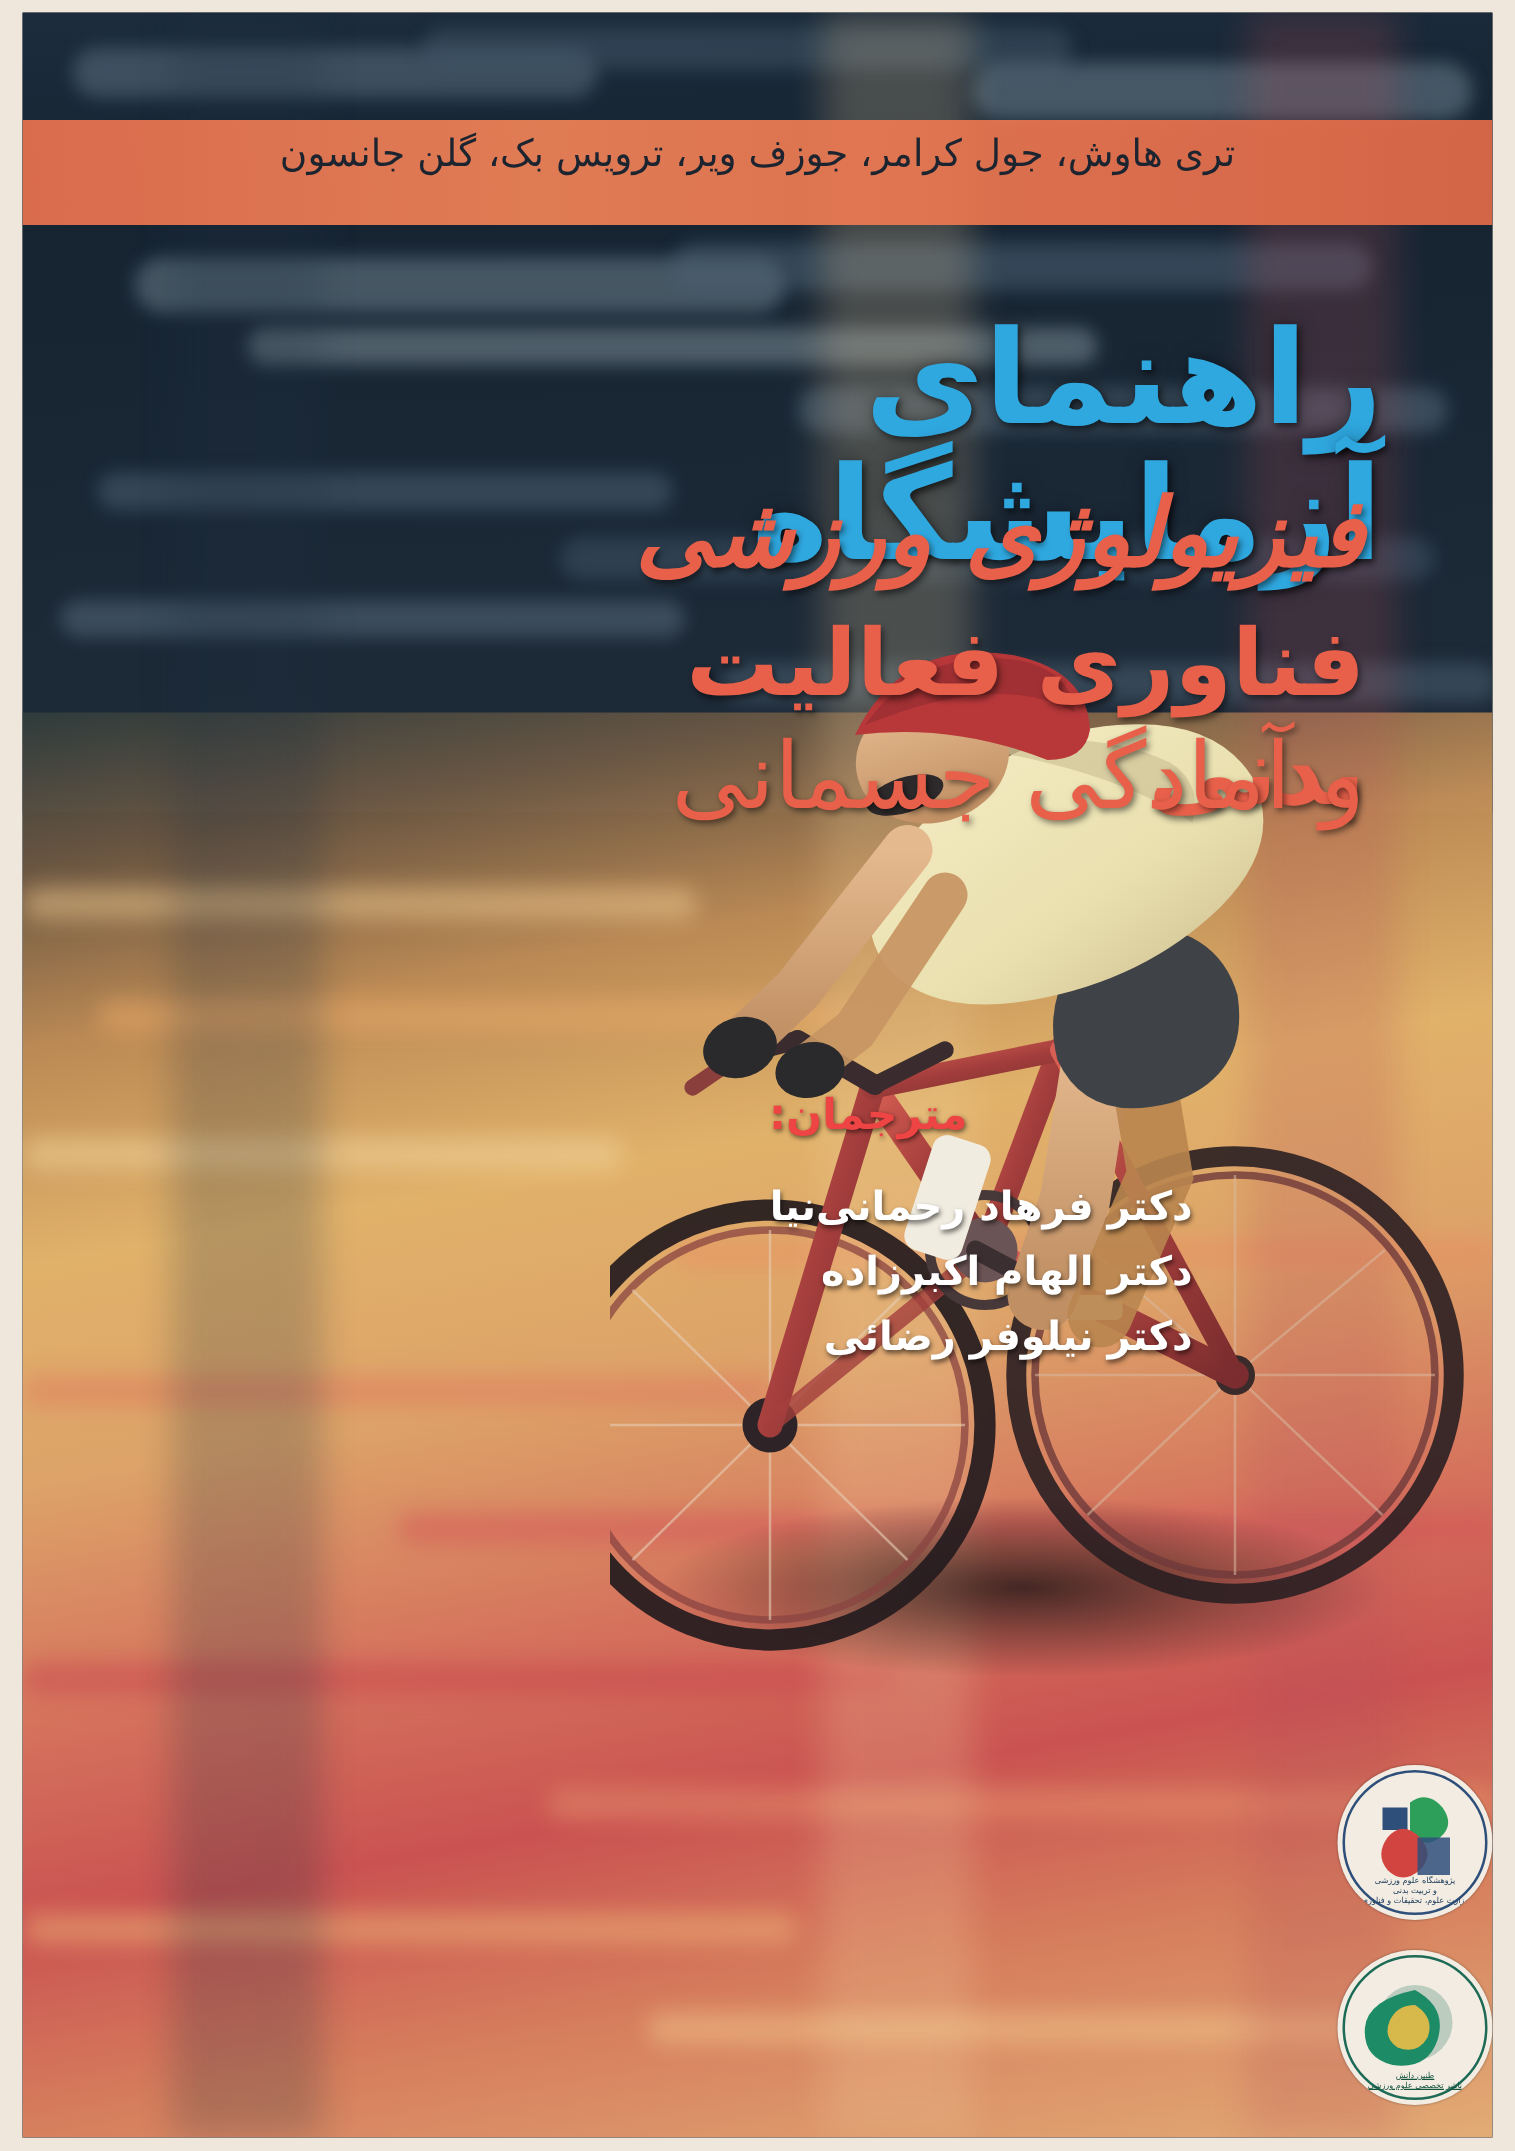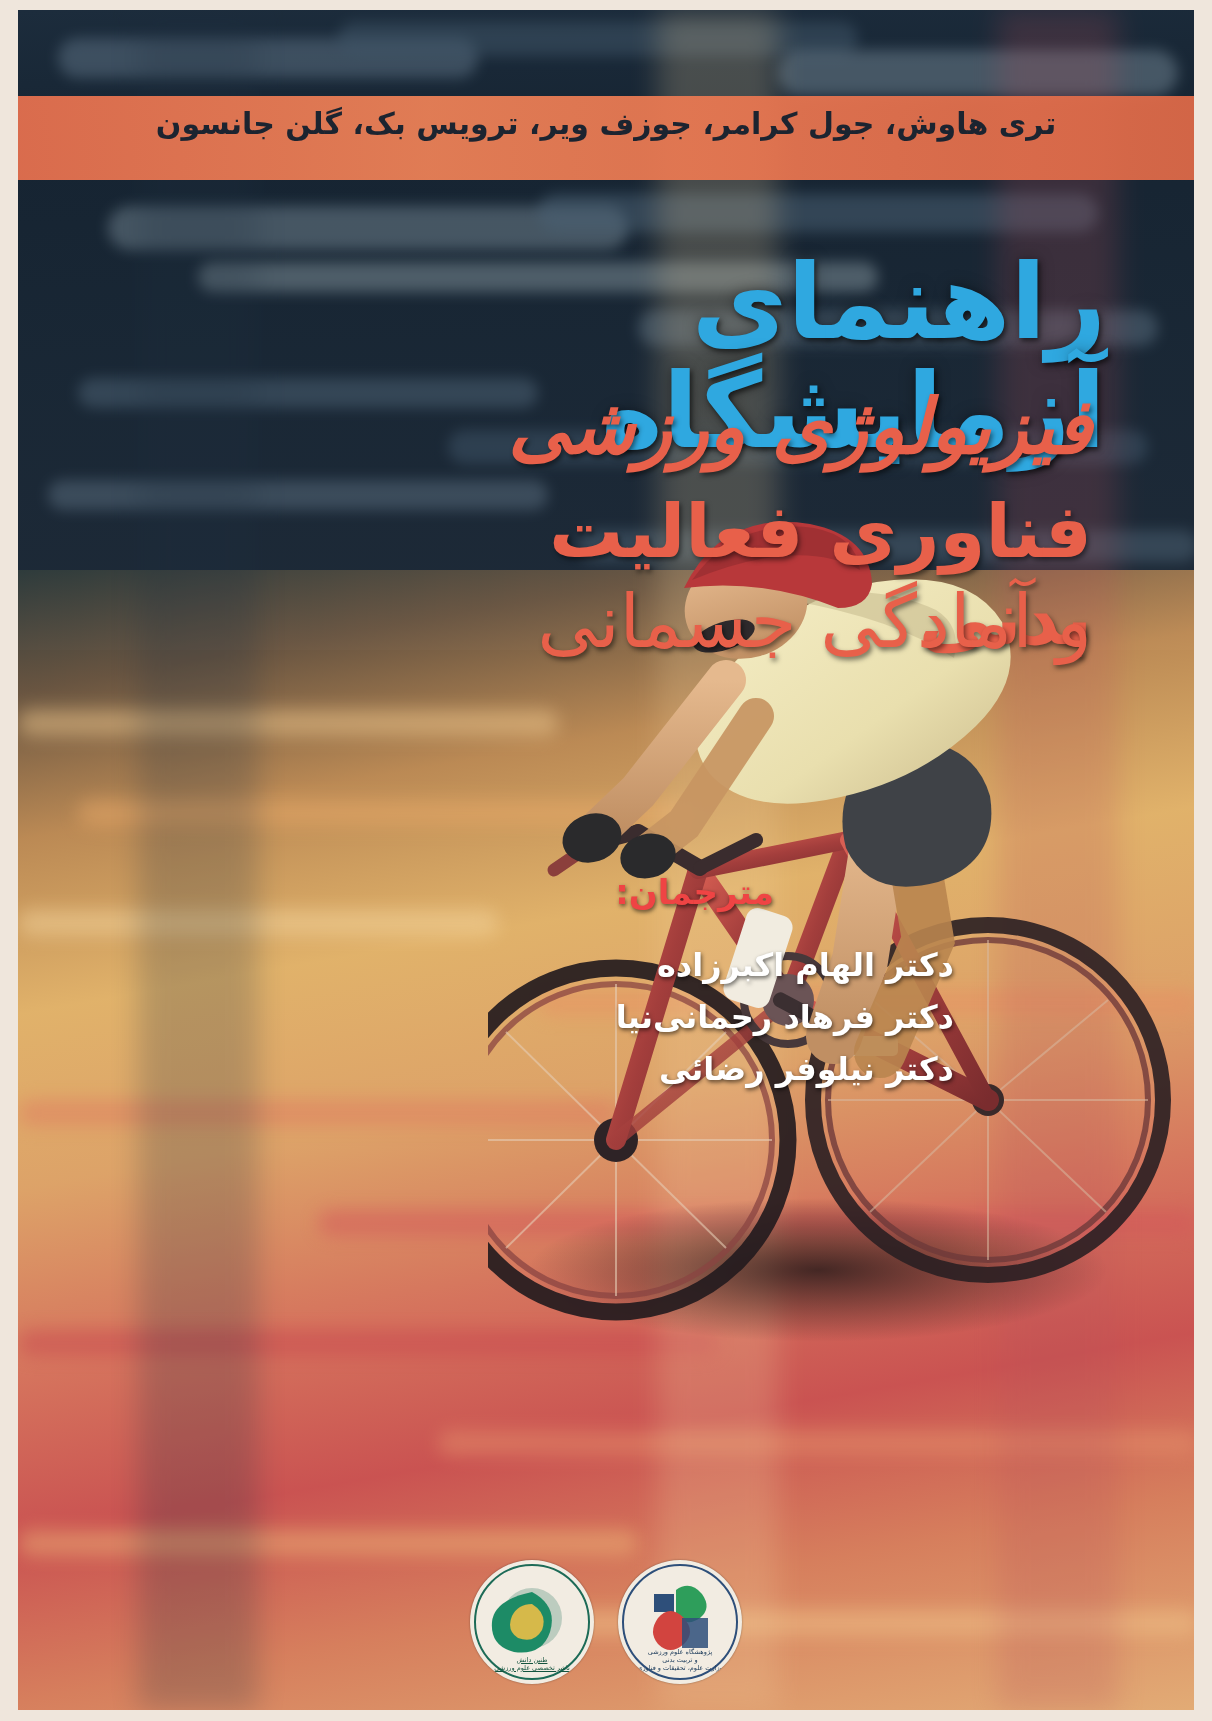--- a/index.html
+++ b/index.html
@@ -84,21 +84,21 @@
     opacity: .93;
   }
   .authors {
     position: absolute;
     left: 0;
     top: 96px;
     width: 100%;
     text-align: center;
     color: #1c2430;
     font-size: 30px;
-    font-weight: bold;
+    font-weight: normal;
     letter-spacing: .2px;
     direction: rtl;
   }
 
   
   .title-main {
     position: absolute;
     right: 88px;
     top: 238px;
     width: 900px;
@@ -181,20 +181,21 @@
 
   
   .logos {
     position: absolute;
     left: 0;
     bottom: 26px;
     width: 100%;
     display: flex;
     justify-content: center;
     gap: 24px;
+    flex-direction: column;
   }
   .logo {
     width: 124px;
     height: 124px;
     border-radius: 50%;
     background: #f2ece2;
     position: relative;
     overflow: hidden;
     box-shadow: 0 0 2px rgba(0,0,0,.4);
   }
@@ -366,22 +367,22 @@
     <div class="author-band"></div>
     <div class="authors">تری هاوش، جول کرامر، جوزف ویر، ترویس بک، گلن جانسون</div>
 
     <div class="title-main">راهنمای آزمایشگاه</div>
     <div class="title-sub1">فیزیولوژی ورزشی</div>
     <div class="title-sub2">فناوری فعالیت بدنی</div>
     <div class="title-sub3">و آمادگی جسمانی</div>
 
     <div class="translators-label">مترجمان:</div>
     <div class="translators">
+      <div>دکتر فرهاد رحمانی‌نیا</div>
       <div>دکتر الهام اکبرزاده</div>
-      <div>دکتر فرهاد رحمانی‌نیا</div>
       <div>دکتر نیلوفر رضائی</div>
     </div>
 
     <div class="logos">
       <div class="logo logo1">
         <div class="ring"></div>
         <svg viewBox="0 0 124 124" width="124" height="124">
           <path d="M36 34 h20 v18 h-20 z" fill="#2e4f7a"></path>
           <path d="M58 30 q14 -10 26 4 q10 14 -2 24 q-14 10 -24 -4 z" fill="#2e9e5b"></path>
           <path d="M40 58 q12 -14 26 0 q12 14 0 26 q-14 12 -26 0 q-10 -12 0 -26 z" fill="#d2443f"></path>

